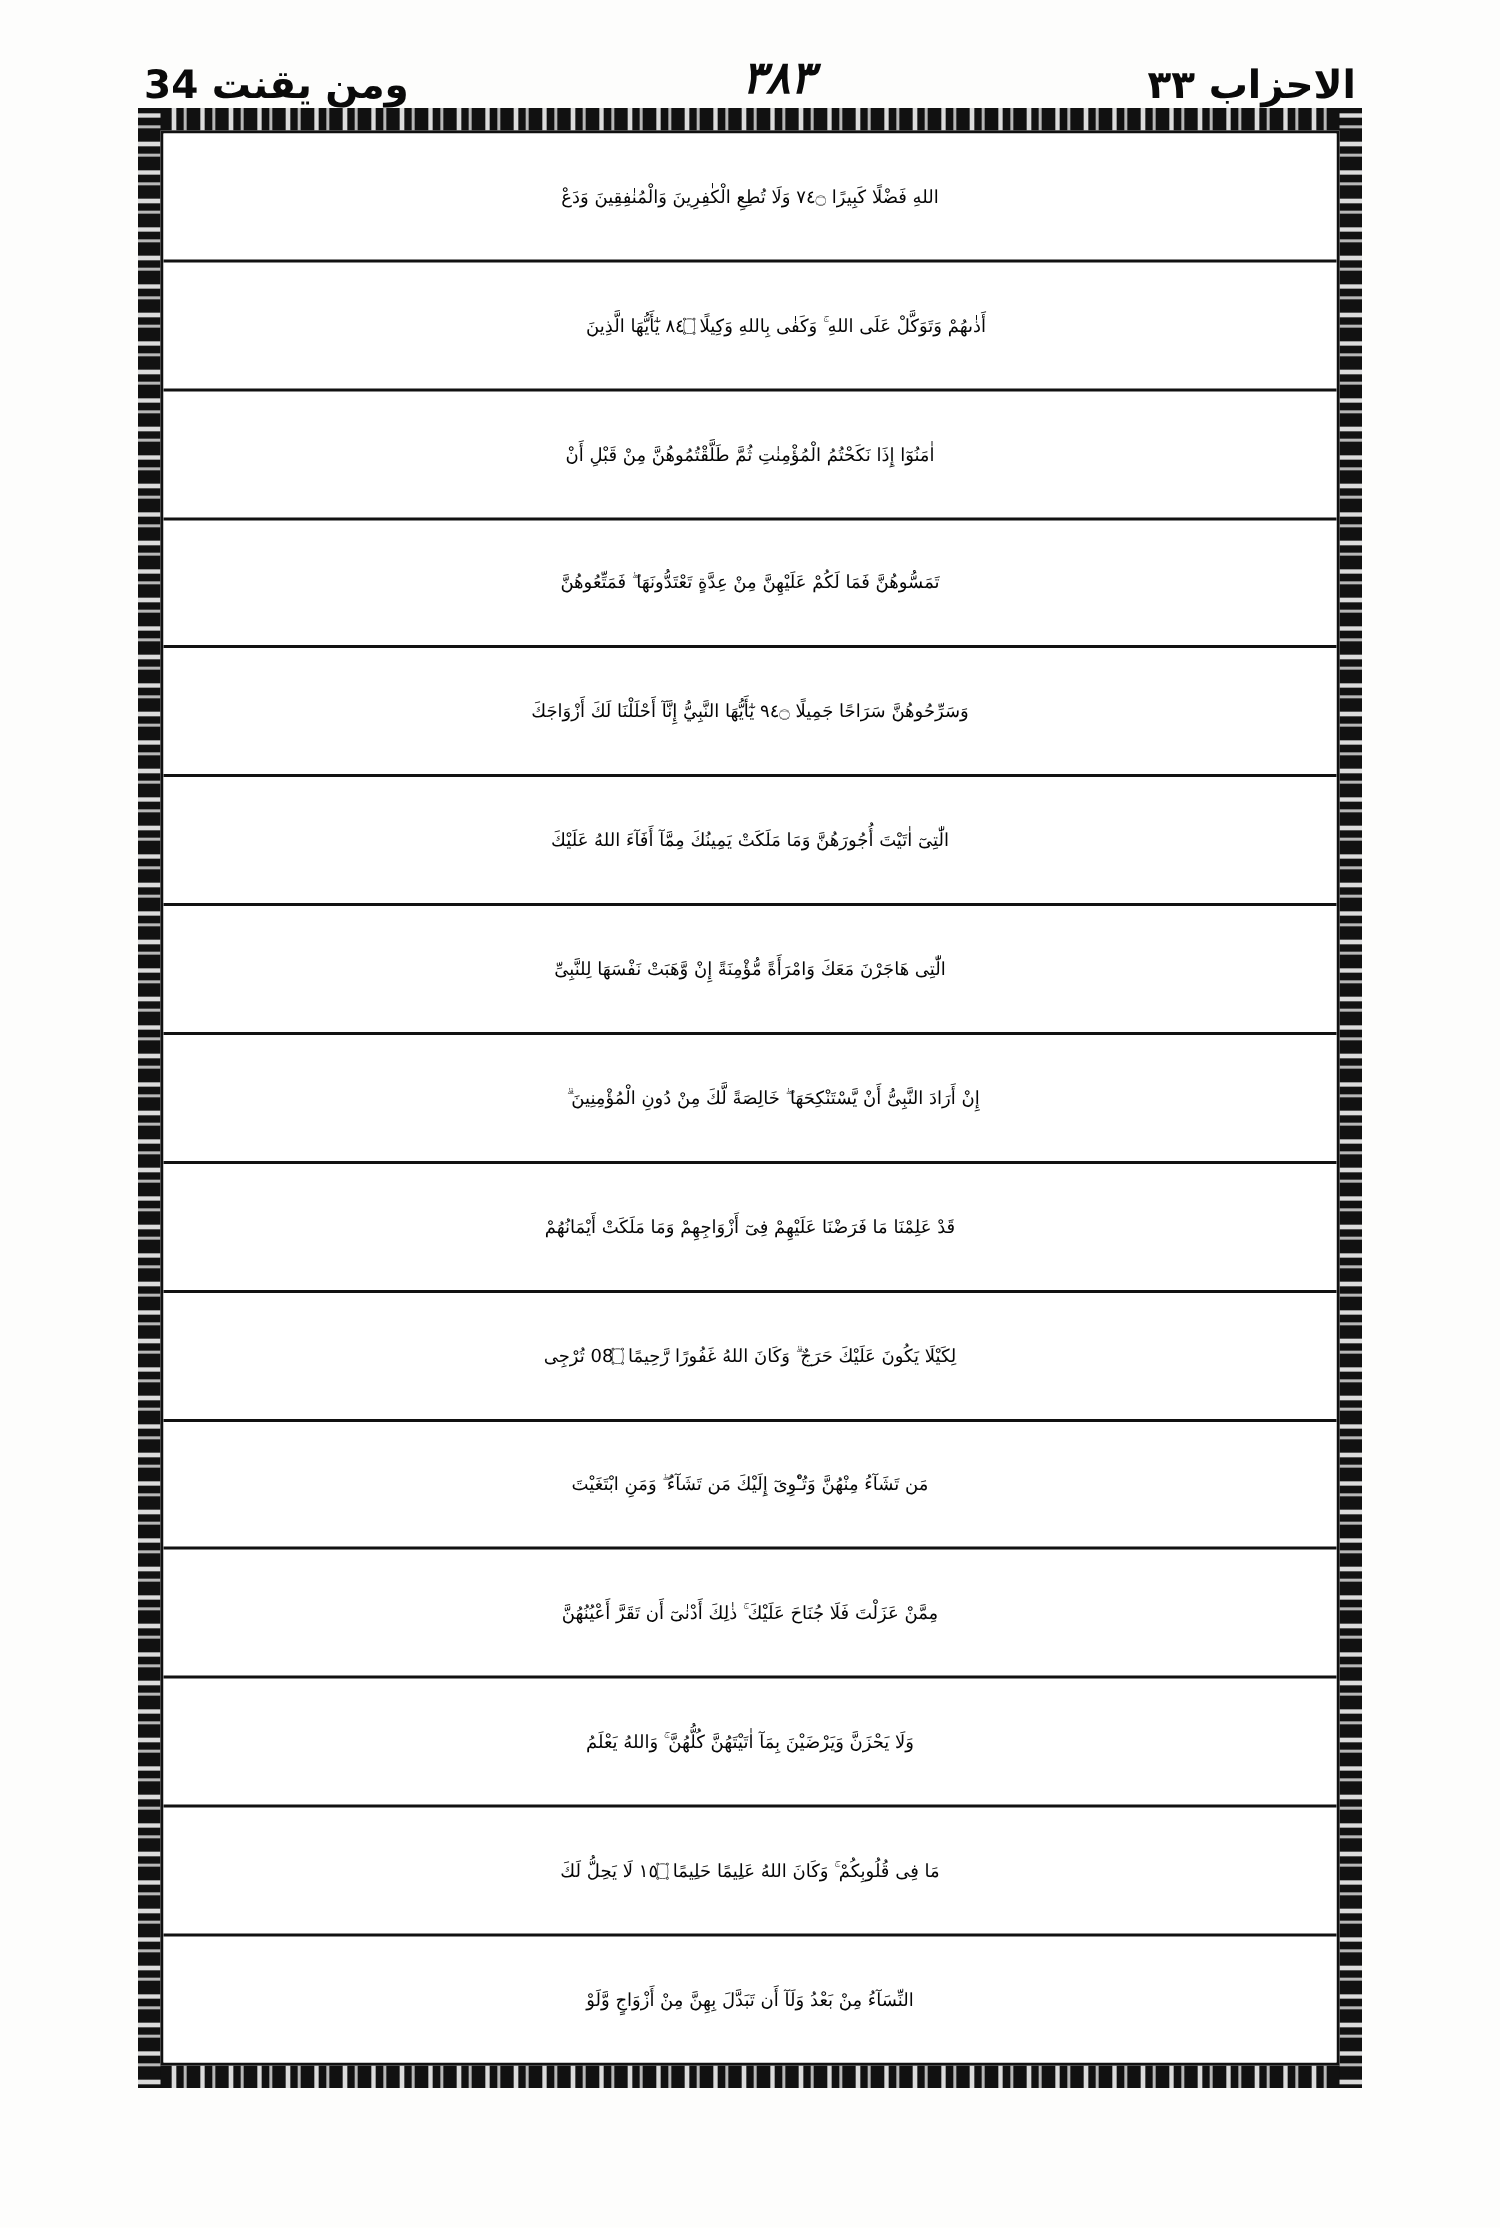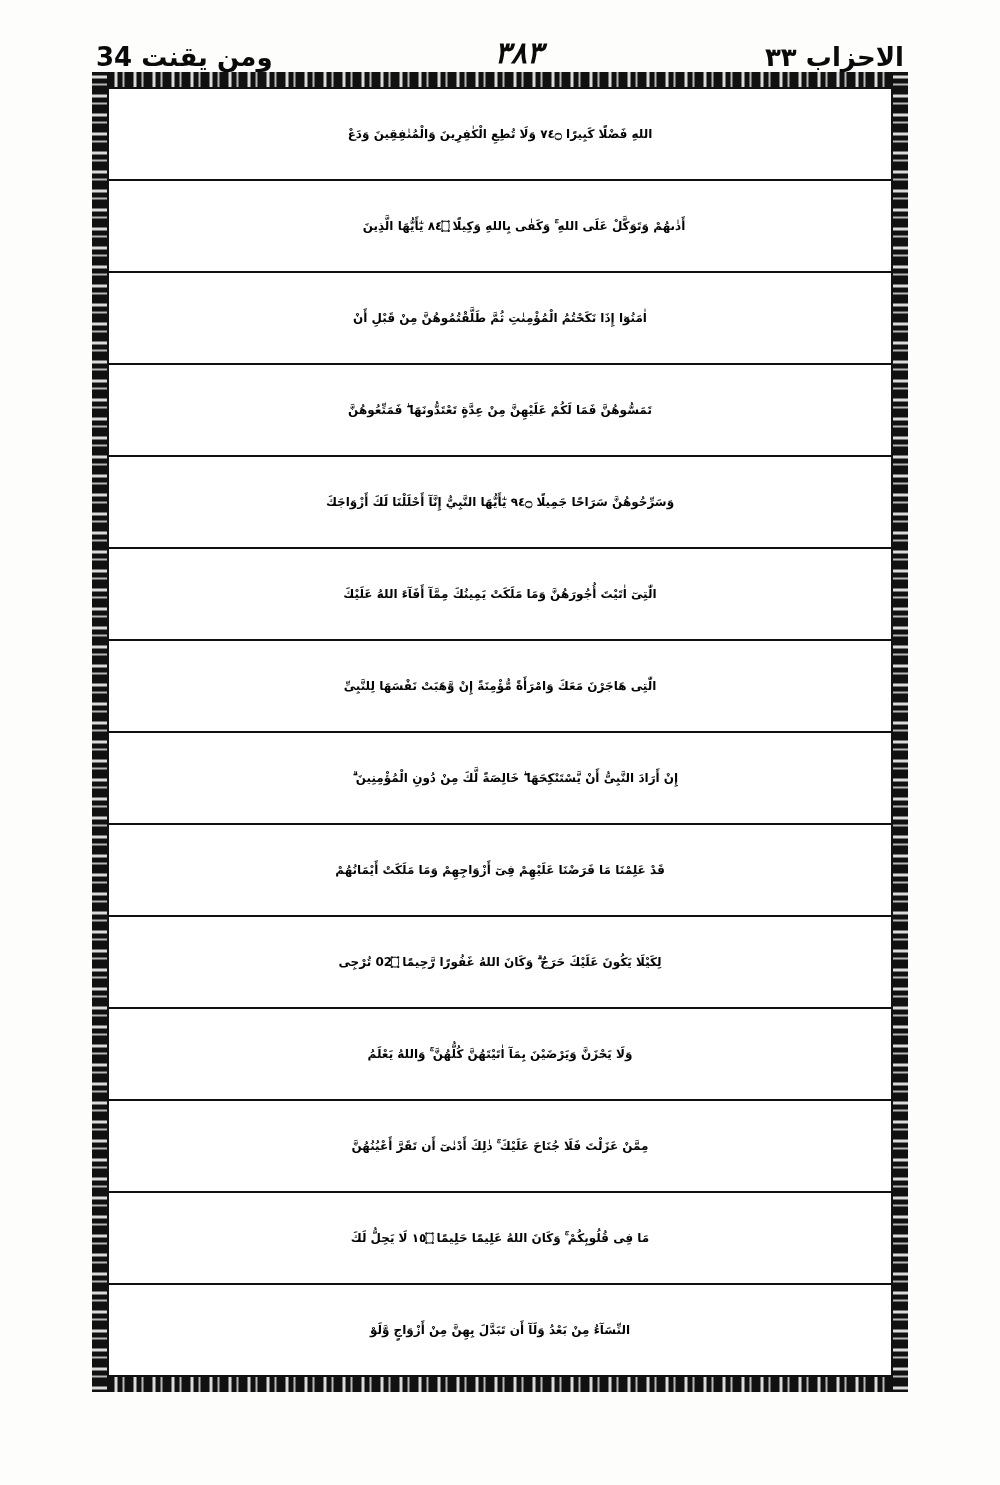--- a/index.html
+++ b/index.html
@@ -138,21 +138,21 @@
     overflow: hidden;
     box-sizing: border-box;
   }
   .aya-line:last-child { border-bottom: none; }
 
   .aya-text {
     direction: rtl;
     unicode-bidi: bidi-override;
     font-family: "DejaVu Sans", "Liberation Sans", sans-serif;
     font-size: 33px;
-    font-weight: 700;
+    font-weight: 400;
     line-height: 1.02;
     color: #050505;
     text-align: center;
     white-space: nowrap;
     width: 100%;
     padding: 0 6px;
     box-sizing: border-box;
     transform: scaleX(1.0);
     letter-spacing: -0.5px;
   }
@@ -219,27 +219,30 @@
       <div class="aya-line">
         <div class="aya-text" style="font-size: 12px;">الّٰتِى هَاجَرْنَ مَعَكَ وَامْرَأَةً مُّؤْمِنَةً إِنْ وَّهَبَتْ نَفْسَهَا لِلنَّبِىِّ</div>
       </div>
       <div class="aya-line">
         <div class="aya-text" style="font-size: 12px; padding-left: 37px;">إِنْ أَرَادَ النَّبِىُّ أَنْ يَّسْتَنْكِحَهَا ۖ خَالِصَةً لَّكَ مِنْ دُونِ الْمُؤْمِنِينَ ۗ</div>
       </div>
       <div class="aya-line">
         <div class="aya-text" style="font-size: 12px;">قَدْ عَلِمْنَا مَا فَرَضْنَا عَلَيْهِمْ فِىٓ أَزْوَاجِهِمْ وَمَا مَلَكَتْ أَيْمَانُهُمْ</div>
       </div>
       <div class="aya-line">
-        <div class="aya-text" style="font-size: 12px;">لِكَيْلَا يَكُونَ عَلَيْكَ حَرَجٌ ۗ وَكَانَ اللهُ غَفُورًا رَّحِيمًا ۝20 تُرْجِى</div>
+        <div class="aya-text" style="font-size: 12px;">لِكَيْلَا يَكُونَ عَلَيْكَ حَرَجٌ ۗ وَكَانَ اللهُ غَفُورًا رَّحِيمًا ۝80 تُرْجِى</div>
+      </div>
+      <div class="aya-line">
+        <div class="aya-text" style="font-size: 12px;">مَن تَشَآءُ مِنْهُنَّ وَتُـْٔوِىٓ إِلَيْكَ مَن تَشَآءُ ۖ وَمَنِ ابْتَغَيْتَ</div>
+      </div>
+      <div class="aya-line">
+        <div class="aya-text" style="font-size: 12px;">مِمَّنْ عَزَلْتَ فَلَا جُنَاحَ عَلَيْكَ ۚ ذٰلِكَ أَدْنٰىٓ أَن تَقَرَّ أَعْيُنُهُنَّ</div>
       </div>
       <div class="aya-line">
         <div class="aya-text" style="font-size: 12px;">وَلَا يَحْزَنَّ وَيَرْضَيْنَ بِمَآ اٰتَيْتَهُنَّ كُلُّهُنَّ ۚ وَاللهُ يَعْلَمُ</div>
-      </div>
-      <div class="aya-line">
-        <div class="aya-text" style="font-size: 12px;">مِمَّنْ عَزَلْتَ فَلَا جُنَاحَ عَلَيْكَ ۚ ذٰلِكَ أَدْنٰىٓ أَن تَقَرَّ أَعْيُنُهُنَّ</div>
       </div>
       <div class="aya-line">
         <div class="aya-text" style="font-size: 12px;">مَا فِى قُلُوبِكُمْ ۚ وَكَانَ اللهُ عَلِيمًا حَلِيمًا ۝٥١ لَا يَحِلُّ لَكَ</div>
       </div>
       <div class="aya-line">
         <div class="aya-text" style="font-size: 12px;">النِّسَآءُ مِنْ بَعْدُ وَلَآ أَن تَبَدَّلَ بِهِنَّ مِنْ أَزْوَاجٍ وَّلَوْ</div>
       </div>
 
     </div>
   </div>

